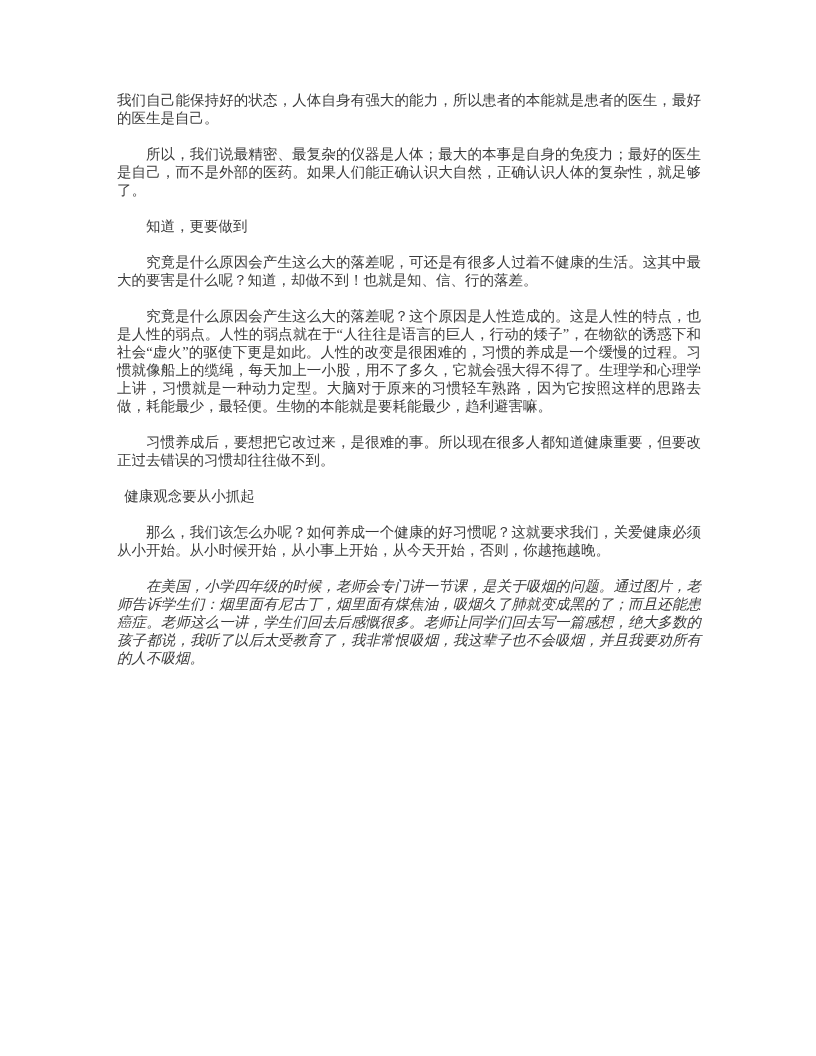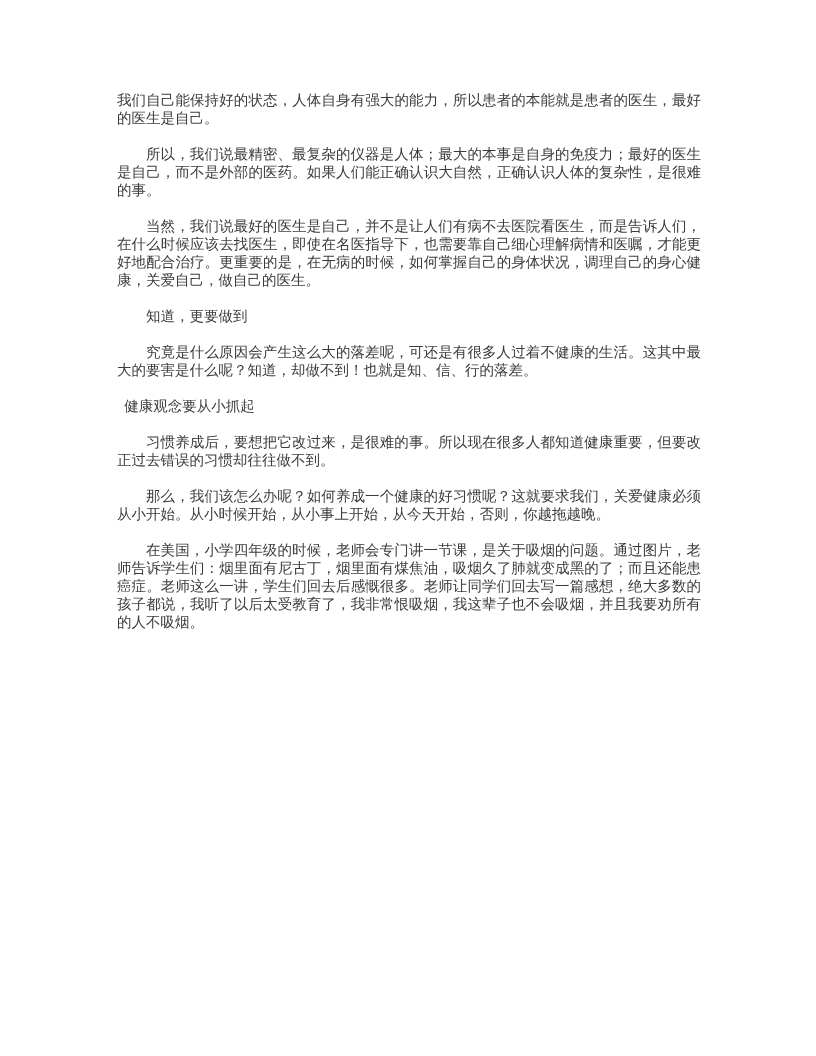--- a/index.html
+++ b/index.html
@@ -24,30 +24,30 @@
     font-size: 14.5px;
     line-height: 18px;
     text-align: justify;
   }
   .para {
     margin: 0 0 18px 0;
     text-indent: 2em;
   }
   .para.indent-none  { text-indent: 0; }
   .para.indent-small { text-indent: 0.5em; }
-  .para:last-child   { margin-bottom: 0; }
+  .para:last-child   { margin-bottom: 0; font-style: italic; }
 </style>
 </head>
 <body>
 
 <div class="page">
   <main class="doc-content">
       <p class="para indent-none">我们自己能保持好的状态，人体自身有强大的能力，所以患者的本能就是患者的医生，最好的医生是自己。</p>
-      <p class="para">所以，我们说最精密、最复杂的仪器是人体；最大的本事是自身的免疫力；最好的医生是自己，而不是外部的医药。如果人们能正确认识大自然，正确认识人体的复杂性，是很难的事。</p>
-      <p class="para">当然，我们说最好的医生是自己，并不是让人们有病不去医院看医生，而是告诉人们，在什么时候应该去找医生，即使在名医指导下，也需要靠自己细心理解病情和医嘱，才能更好地配合治疗。更重要的是，在无病的时候，如何掌握自己的身体状况，调理自己的身心健康，关爱自己，做自己的医生。</p>
+      <p class="para">所以，我们说最精密、最复杂的仪器是人体；最大的本事是自身的免疫力；最好的医生是自己，而不是外部的医药。如果人们能正确认识大自然，正确认识人体的复杂性，就足够了。</p>
       <p class="para">知道，更要做到</p>
       <p class="para">究竟是什么原因会产生这么大的落差呢，可还是有很多人过着不健康的生活。这其中最大的要害是什么呢？知道，却做不到！也就是知、信、行的落差。</p>
+      <p class="para">究竟是什么原因会产生这么大的落差呢？这个原因是人性造成的。这是人性的特点，也是人性的弱点。人性的弱点就在于“人往往是语言的巨人，行动的矮子”，在物欲的诱惑下和社会“虚火”的驱使下更是如此。人性的改变是很困难的，习惯的养成是一个缓慢的过程。习惯就像船上的缆绳，每天加上一小股，用不了多久，它就会强大得不得了。生理学和心理学上讲，习惯就是一种动力定型。大脑对于原来的习惯轻车熟路，因为它按照这样的思路去做，耗能最少，最轻便。生物的本能就是要耗能最少，趋利避害嘛。</p>
+      <p class="para">习惯养成后，要想把它改过来，是很难的事。所以现在很多人都知道健康重要，但要改正过去错误的习惯却往往做不到。</p>
       <p class="para indent-small">健康观念要从小抓起</p>
-      <p class="para">习惯养成后，要想把它改过来，是很难的事。所以现在很多人都知道健康重要，但要改正过去错误的习惯却往往做不到。</p>
       <p class="para">那么，我们该怎么办呢？如何养成一个健康的好习惯呢？这就要求我们，关爱健康必须从小开始。从小时候开始，从小事上开始，从今天开始，否则，你越拖越晚。</p>
       <p class="para">在美国，小学四年级的时候，老师会专门讲一节课，是关于吸烟的问题。通过图片，老师告诉学生们：烟里面有尼古丁，烟里面有煤焦油，吸烟久了肺就变成黑的了；而且还能患癌症。老师这么一讲，学生们回去后感慨很多。老师让同学们回去写一篇感想，绝大多数的孩子都说，我听了以后太受教育了，我非常恨吸烟，我这辈子也不会吸烟，并且我要劝所有的人不吸烟。</p>
     </main>
 </div>
 
 </body></html>

